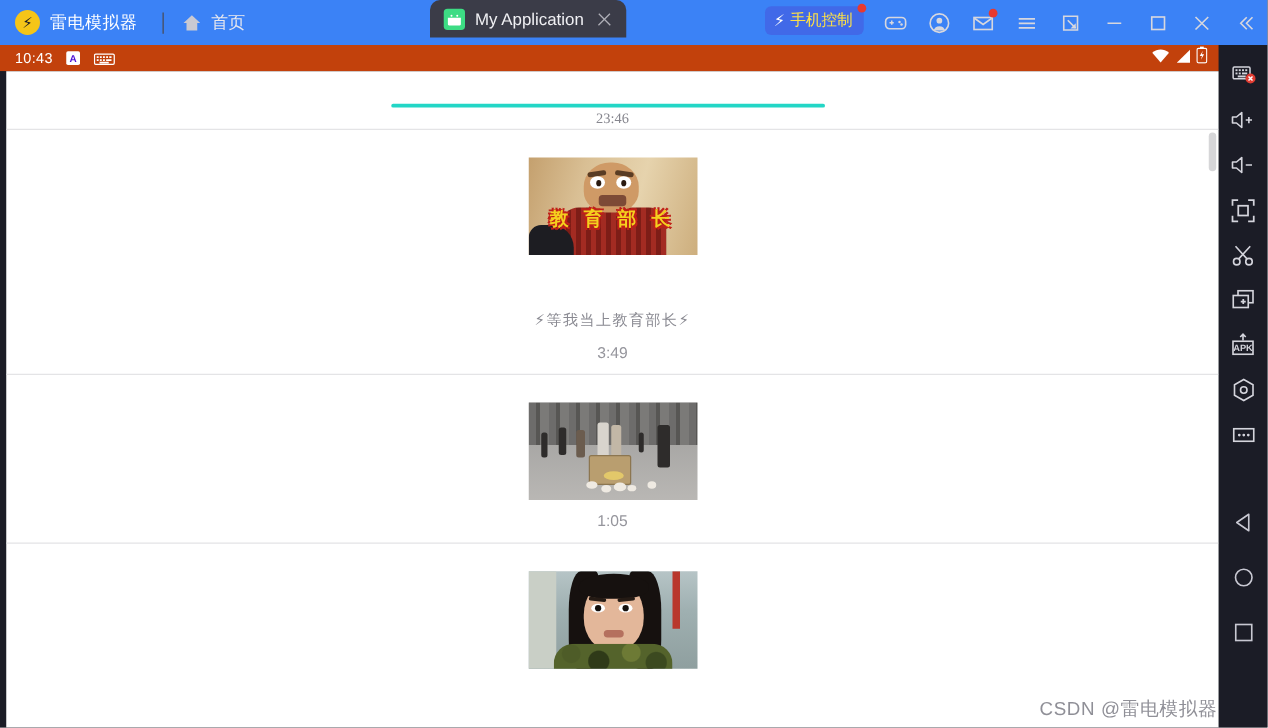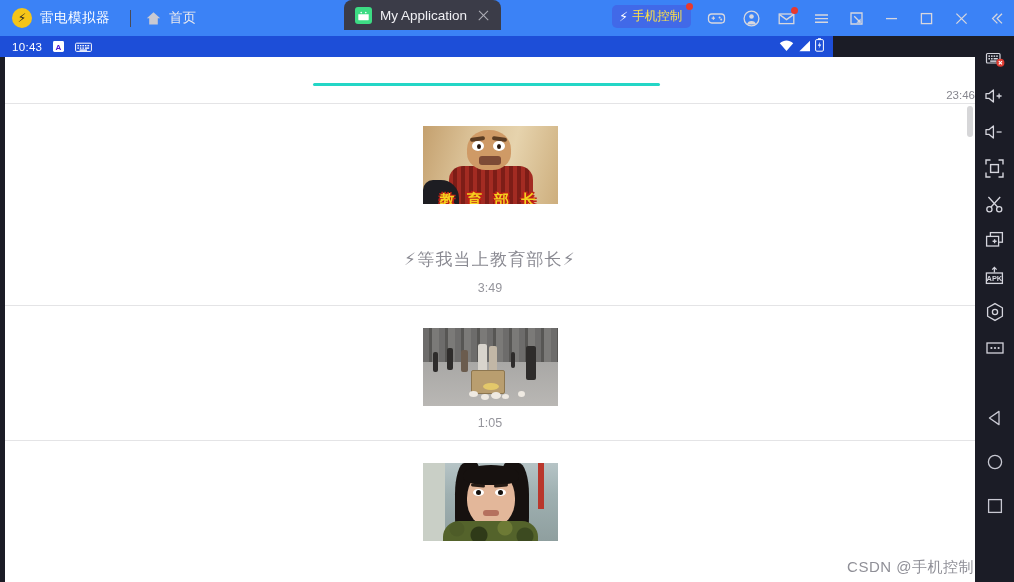--- a/index.html
+++ b/index.html
@@ -75,22 +75,22 @@
   
   .tb-icons { position:absolute; right:0; top:0; height:36px; display:flex; align-items:center; }
   .tb-ic {
     width:35px; height:36px; display:flex; align-items:center; justify-content:center;
     position:relative;
   }
   .tb-ic svg { display:block; }
 
   
   .statusbar {
-    position:absolute; left:0; top:36px; width:833px; height:21px;
-    background:#1d4ed8; display:flex; align-items:center;
+    position:absolute; left:0; top:36px; width:975px; height:21px;
+    background:#c2410c; display:flex; align-items:center;
   }
   .sb-time { color:#fff; font-size:11.5px; margin-left:12px; letter-spacing:.3px; }
   .sb-ic { margin-left:10px; display:flex; align-items:center; }
   .sb-right { position:absolute; right:9px; top:0; height:21px; display:flex; align-items:center; gap:4px; }
 
   
   .leftedge {
     position:absolute; left:0; top:57px; width:5px; height:525px; background:#1b1c26;
   }
   .content {
@@ -98,31 +98,31 @@
     background:#ffffff; overflow:hidden;
   }
   .divider { height:1px; background:#e4e4e6; width:100%; }
 
   .partial-row { height:46px; position:relative; }
   .progressbar {
     position:absolute; left:308px; top:26px; width:347px; height:3px;
     background:#23d6c6; border-radius:2px;
   }
   .partial-time {
-    position:absolute; left:0; top:32px; width:100%; text-align:right;
-    font-size:11.5px; color:#86868e; height:12px; overflow:hidden;
+    position:absolute; left:0; top:32px; width:100%; text-align:center;
+    font-size:11.5px; color:#86868e; height:12px; overflow:hidden;font-family:Liberation Serif, serif;
   }
 
   .vitem { padding:22px 0 10px; text-align:center; }
   .thumb {
     width:135px; height:78px; margin:0 auto; position:relative;
     overflow:hidden; background:#ddd;
   }
   .vtitle {
-    margin-top:44px; font-size:17px; color:#8a8a92; letter-spacing:1.2px;
+    margin-top:44px; font-size:12px; color:#8a8a92; letter-spacing:1.2px;
     white-space:nowrap;
   }
   .vtime { margin-top:10px; font-size:12.5px; color:#95959c; }
 
   
   .th1 { background:linear-gradient(105deg,#c4a06e 0%,#d9bf94 30%,#e6d3ad 62%,#cdae7d 100%); }
   .th1 .head {
     position:absolute; left:44px; top:4px; width:44px; height:40px;
     background:#cf9a66; border-radius:48% 48% 42% 42%;
   }
@@ -140,21 +140,20 @@
     position:absolute; left:26px; top:40px; width:84px; height:40px;
     background:repeating-linear-gradient(90deg,#a32b22 0 4px,#7d1d17 4px 8px);
     border-radius:14px 14px 0 0;
   }
   .th1 .shoulder{position:absolute;left:0;top:54px;width:36px;height:26px;background:#1d1d22;border-radius:10px 18px 0 0;}
   .th1 .cap{
     position:absolute; left:0; top:0; width:100%;
     text-align:center; top:40px; font-size:15px; font-weight:bold;
     color:#f5d01e; letter-spacing:4px;
     text-shadow:-1.5px -1.5px 0 #c02018,1.5px -1.5px 0 #c02018,-1.5px 1.5px 0 #c02018,1.5px 1.5px 0 #c02018;
-    margin-top:25px;
   }
 
   .th2 { background:linear-gradient(180deg,#8e8d8c 0%,#a6a5a3 34%,#b9b7b4 100%); }
   .th2 .bldg{position:absolute;left:0;top:0;width:100%;height:34px;
     background:repeating-linear-gradient(90deg,#6d6c6b 0 6px,#575654 6px 9px,#7b7a78 9px 16px);}
   .th2 .p{position:absolute;background:#2e2c2b;border-radius:2px;}
   .th2 .lug{position:absolute;left:48px;top:42px;width:34px;height:24px;background:#b99e6f;border-radius:2px;border:1px solid #8c7650;}
   .th2 .lit{position:absolute;background:#efeae2;border-radius:50%;}
 
   .th3 { background:linear-gradient(180deg,#b6c4c6 0%,#9fb0b1 40%,#8f9f9f 100%); }
@@ -513,14 +512,14 @@
           </svg>
       </div>
       <div class="sb-nav">
         <svg width="20" height="20" viewBox="0 0 20 20">
             <rect x="3.6" y="3.6" width="12.8" height="12.8" fill="none" stroke="#c8c8d2" stroke-width="1.3"></rect>
           </svg>
       </div>
     </div>
   </div>
 
-  <div class="watermark">CSDN @手机控制</div>
+  <div class="watermark">CSDN @雷电模拟器</div>
 </div>
 
 </body></html>

